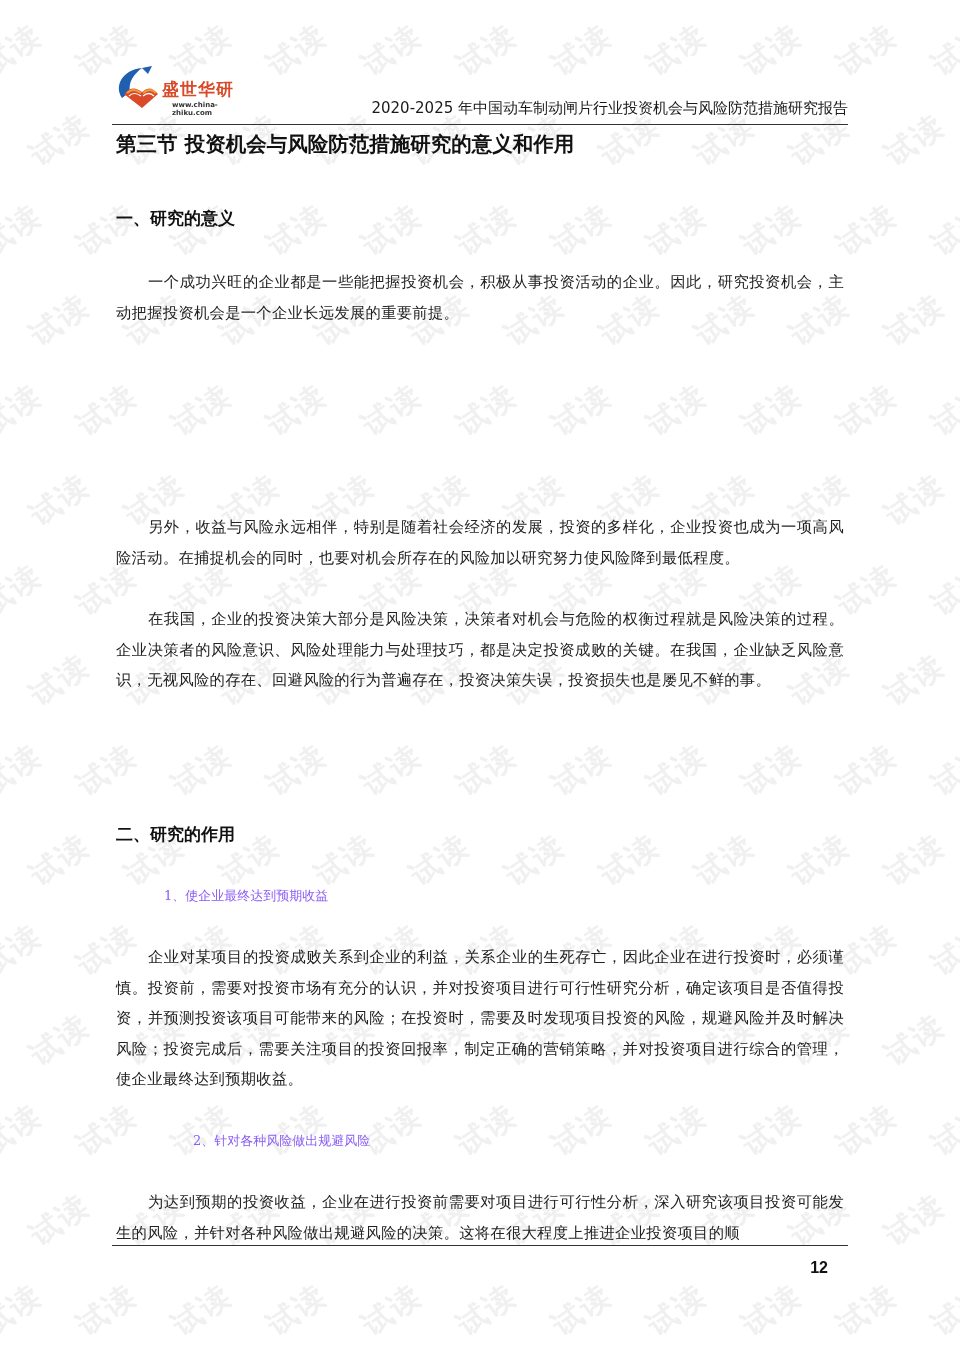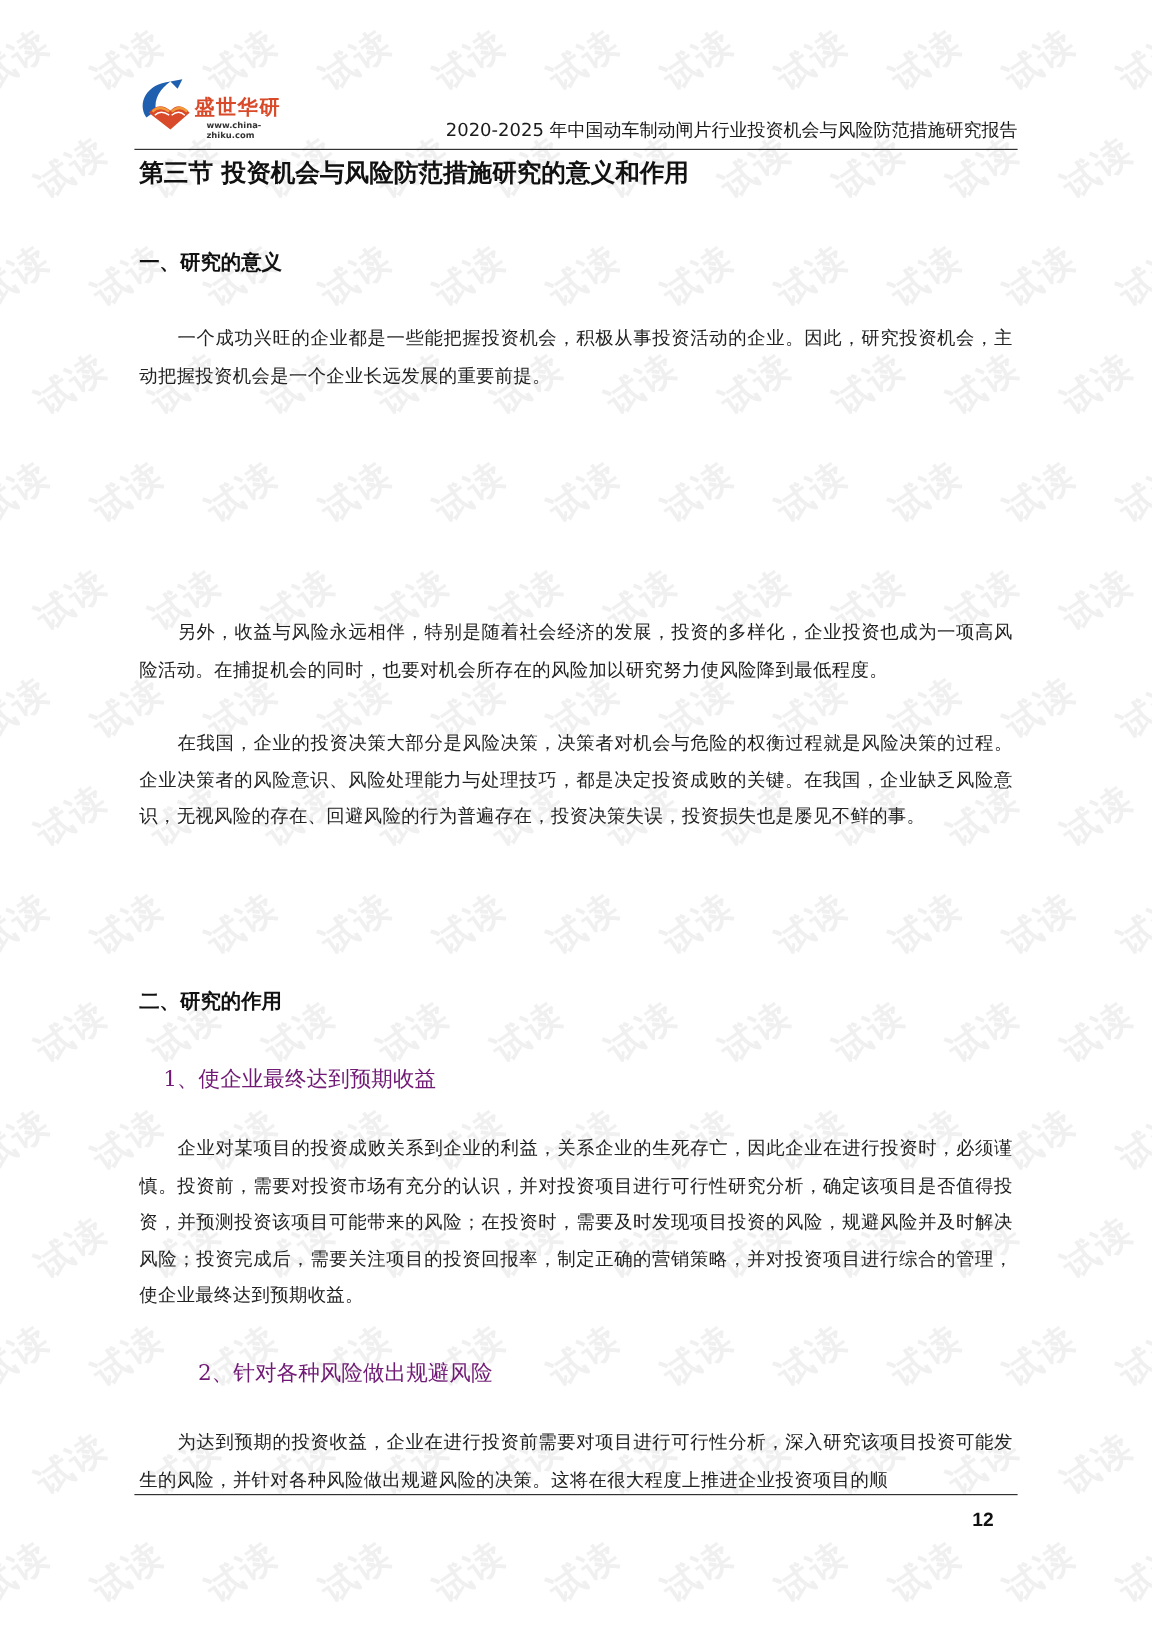--- a/index.html
+++ b/index.html
@@ -35,21 +35,21 @@
     font-weight: bold; font-size: 20.5px; color: #111; white-space: nowrap;
   }
   .h-sub {
     position: absolute; left: 116px; font-family: "DejaVu Sans", sans-serif; font-weight: bold;
     font-size: 17px; color: #111;
   }
   .para {
     position: absolute; left: 116px; width: 728px; font-size: 15.3px; line-height: 30.5px;
     text-indent: 32px; color: #222; text-align: justify; letter-spacing: 0.3px;
   }
-  .item { position: absolute; left: 136px; font-size: 18px; color: #701a75; }
+  .item { position: absolute; left: 164px; font-size: 13px; color: #8b5cf6; }
   .bottom-rule { position: absolute; left: 112px; right: 112px; top: 1245px; border-top: 1.5px solid #333; }
   .footer-slogan {
     position: absolute; left: 114px; top: 1262px; font-size: 12.5px; color: #333; white-space: nowrap;
     font-family: "DejaVu Serif", serif;
   }
   .footer-slogan .hl { color: #1a6fc4; font-weight: bold; }
   .page-number {
     position: absolute; right: 132px; top: 1259px; font-family: "Liberation Sans", sans-serif;
     font-weight: bold; font-size: 16px; color: #111;
   }

